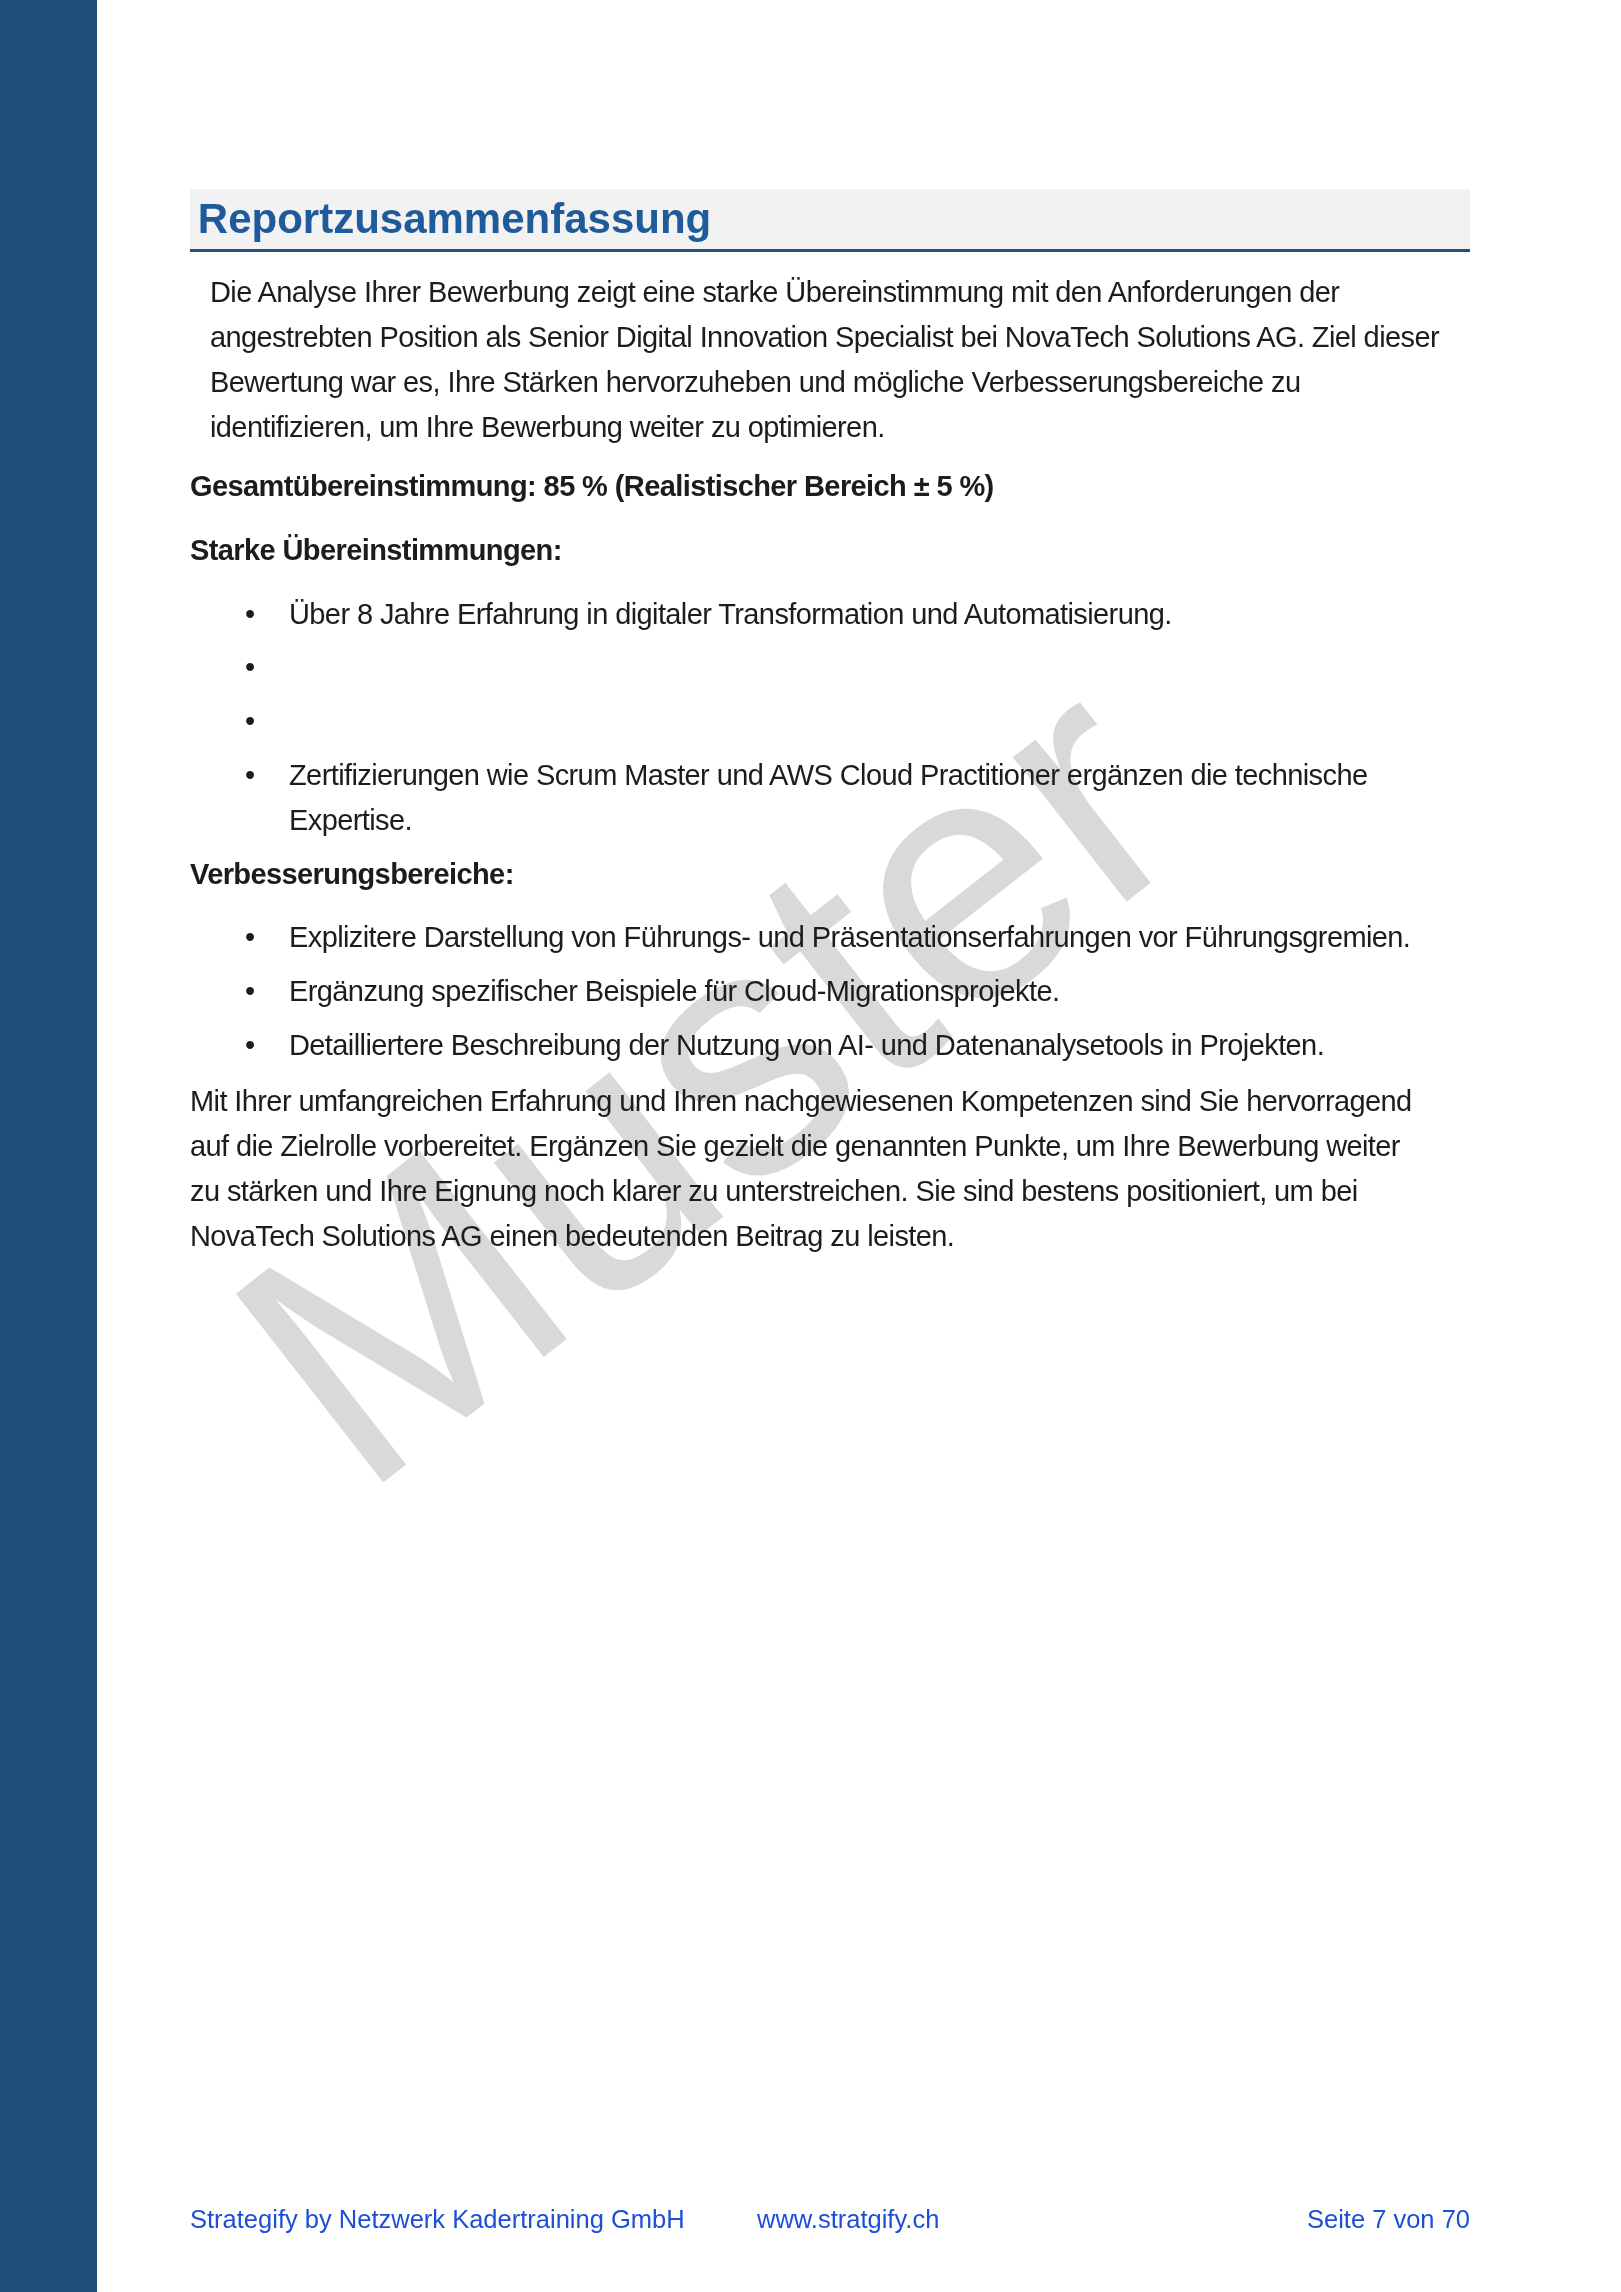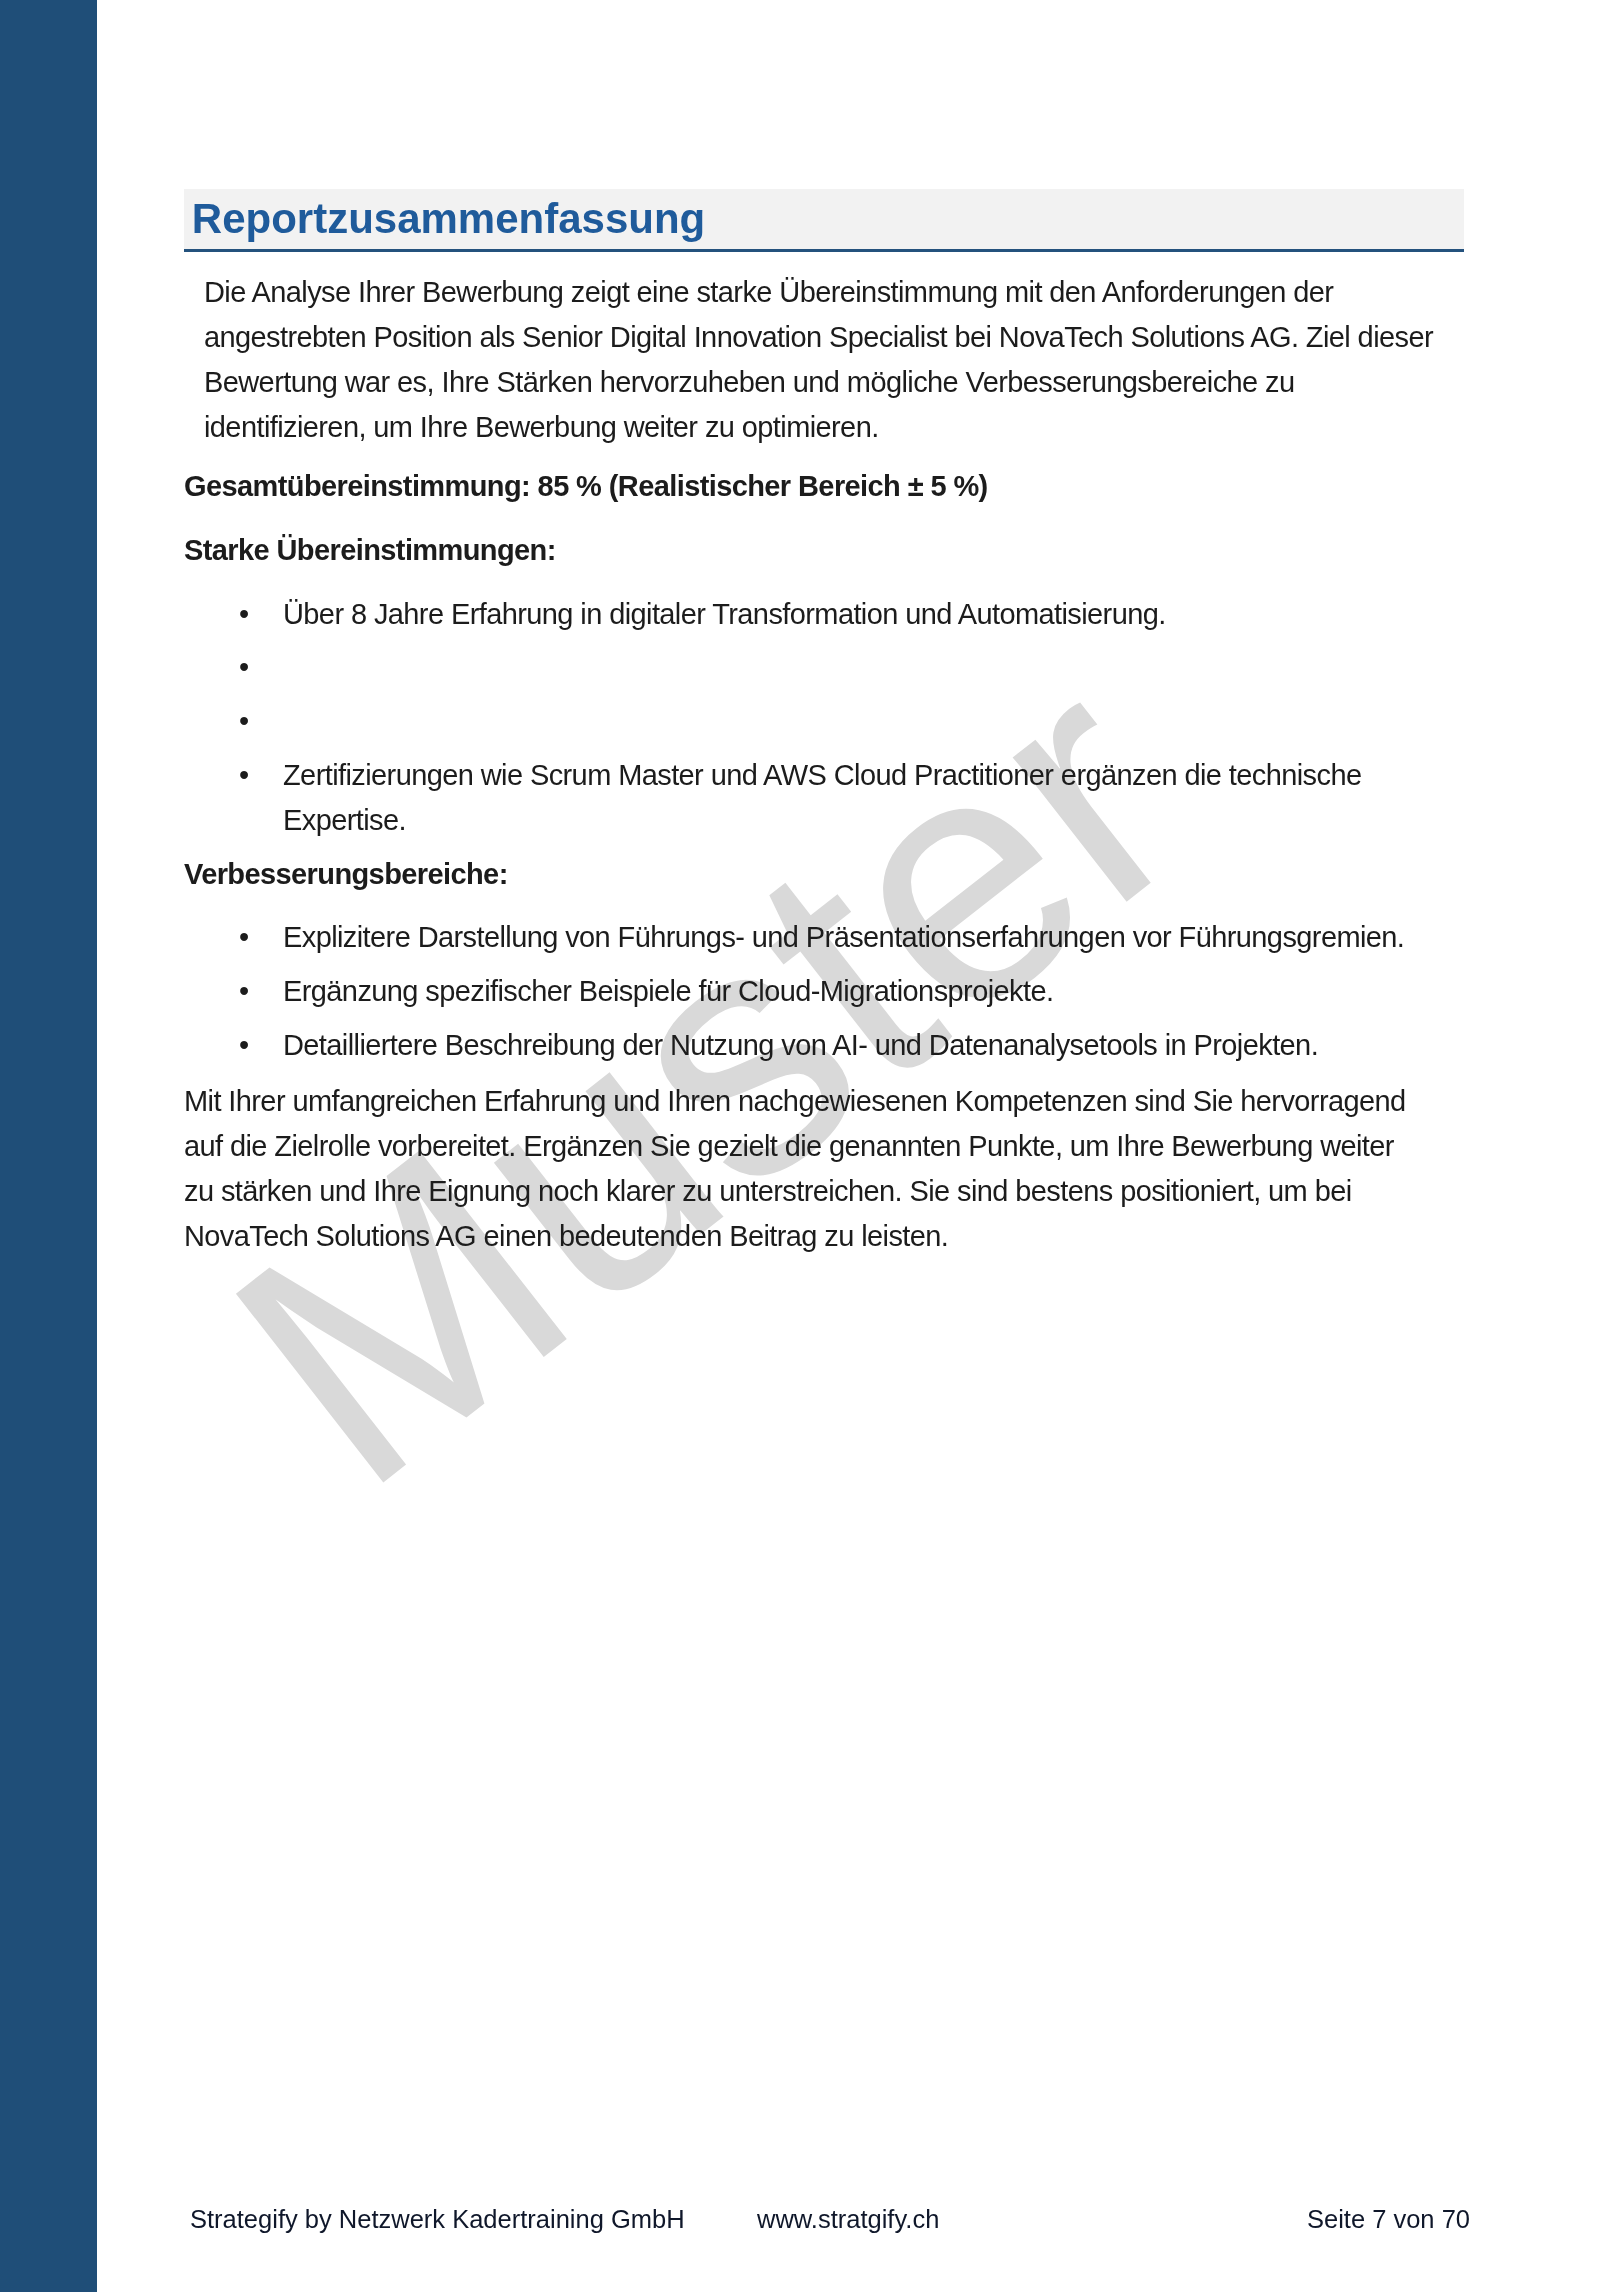--- a/index.html
+++ b/index.html
@@ -25,21 +25,21 @@
     z-index:0;
     pointer-events:none;
   }
   .watermark span{
     font-size:348px;
     color:#d9d9d9;
     font-weight:400;
     white-space:pre;
   }
   .content{
-    position:absolute;left:184px;top:0;
+    position:absolute;left:190px;top:0;
     width:1280px;height:1615px;
     z-index:1;
   }
   .title-banner{
     position:absolute;top:189px;left:0;
     width:100%;height:60px;
     background:#f2f2f2;
     border-bottom:3.9px solid #24527d;
   }
   .title-banner h1{
@@ -71,21 +71,21 @@
     width:44px;flex:0 0 44px;
   }
   ul.bullets li .item-text{white-space:pre;}
   h2.improvements-heading{margin-top:8.8px;}
   ul.improvements{margin-top:18.6px;}
   p.closing{margin-top:10.8px;}
   .footer{
     position:absolute;top:2203px;left:190px;
     width:1280px;height:39px;
     font-size:25.5px;line-height:33px;
-    color:#0f172a;
+    color:#1d4ed8;
     z-index:1;
   }
   .footer .company{position:absolute;left:0;top:0;white-space:pre;}
   .footer .website{position:absolute;left:567px;top:0;white-space:pre;}
   .footer .pageinfo{position:absolute;right:0;top:0;white-space:pre;}
 </style>
 </head>
 <body>
 
 <div class="page">

